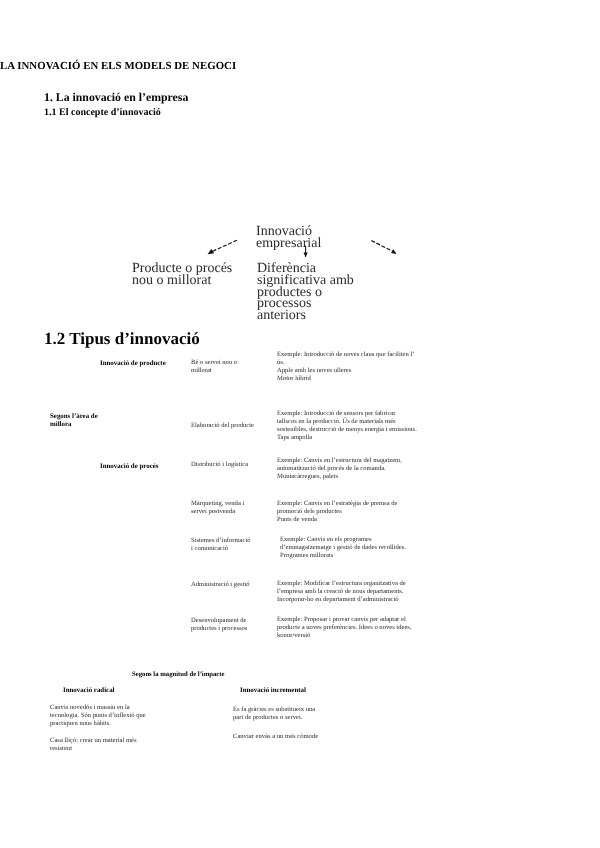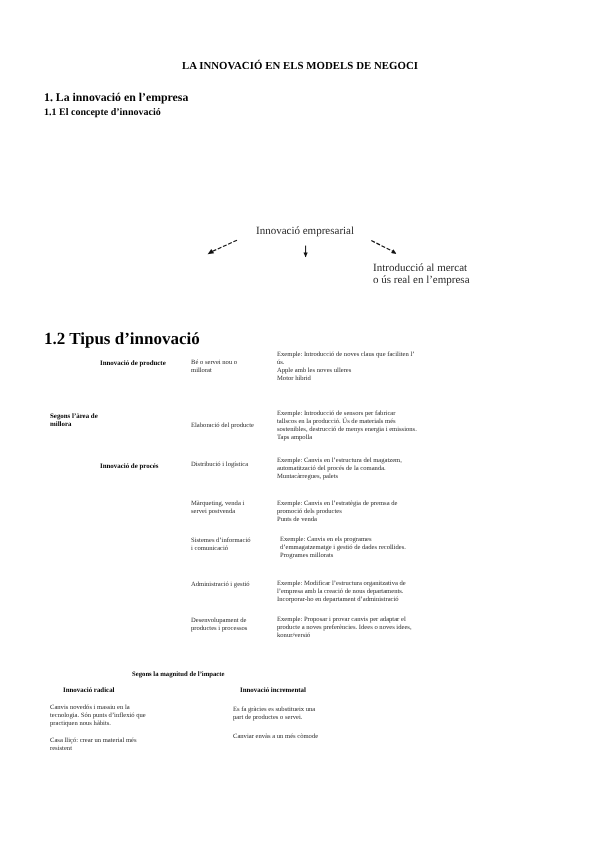--- a/index.html
+++ b/index.html
@@ -1,22 +1,22 @@
 <!DOCTYPE html>
 <html><head>
 <meta charset="utf-8">
 <style>
   html,body{margin:0;padding:0;}
   body{width:600px;height:848px;background:#fff;font-family:"Liberation Serif",serif;color:#000;overflow:hidden;position:relative;-webkit-font-smoothing:antialiased;text-rendering:geometricPrecision;}
   .page{position:absolute;inset:0;}
-  .doc-title{position:absolute;left:0;right:0;top:60px;text-align:center;font-weight:bold;font-size:10.8px;letter-spacing:.05px;line-height:12px;}
+  .doc-title{position:absolute;left:0;right:0;top:60px;font-weight:bold;font-size:10.8px;letter-spacing:.05px;line-height:12px;}
   .h2{position:absolute;left:44px;font-weight:bold;font-size:11.8px;text-align:right;}
   .para{position:absolute;left:44px;width:514px;font-size:11.3px;text-align:justify;line-height:16.5px;}
   .diagram{position:absolute;left:0;top:0;width:600px;height:848px;pointer-events:none;}
-  .dg-node{position:absolute;font-size:11px;line-height:11.8px;color:#2b2b2b;font-family:Liberation Serif, serif;}
+  .dg-node{position:absolute;font-size:14px;line-height:11.8px;color:#2b2b2b;font-family:Liberation Serif, serif;}
   .tbl{position:absolute;left:0px;top:0px;width:600px;height:848px;}
   .tcell{position:absolute;font-size:6.6px;line-height:7.9px;color:#2a2a2a;}
   .tcell.b{font-weight:bold;color:#000;font-size:6.9px;line-height:8.3px;}
   .mtbl{position:absolute;left:0;top:0;width:600px;height:848px;}
   .mt-title{position:absolute;left:132px;top:671px;font-size:6.7px;font-weight:bold;color:#000;}
   .mt-head{position:absolute;top:687px;font-size:6.9px;font-weight:bold;color:#000;}
   .mt-h1{left:63px;}
   .mt-h2{left:240px;}
   .mt-cell{position:absolute;font-size:6.6px;line-height:8.1px;color:#2a2a2a;}
   .mt-c11{left:50px;top:704px;width:100px;}
@@ -26,21 +26,22 @@
 </style>
 </head>
 <body>
 
 <div class="page">
   <div class="doc-title">LA INNOVACIÓ EN ELS MODELS DE NEGOCI</div>
   <div class="h2" style="top:90px">1. La innovació en l’empresa</div>
   <div class="h2" style="top:107px;font-size:10px">1.1 El concepte d’innovació</div>
 
   <div class="dg-node" style="left:256px;top:226px;width:120px">Innovació empresarial</div>
-  <div class="dg-node" style="left:373px;top:263px;width:100px">Introducció al mercat o ús real en l’empresa</div>
+  <div class="dg-node" style="left:132px;top:263px;width:108px">Producte o procés nou o millorat</div>
+  <div class="dg-node" style="left:257px;top:263px;width:100px">Diferència significativa amb productes o processos anteriors</div>
   <div class="h2" style="top:329px;font-size:17px">1.2 Tipus d’innovació</div>
 
   <div class="tbl">
     <div class="tcell b" style="left:50px;top:412.5px;width:56px">Segons l’àrea de millora</div>
     <div id="tbl-rows">
         <div>
           <div class="tcell b" style="left: 100px; top: 359.5px; width: 80px;">Innovació de producte</div>
           <div class="tcell" style="left: 191px; top: 359px; width: 52px;">Bé o servei nou o millorat</div>
           <div class="tcell" style="left: 277px; top: 351px; width: 143px; white-space: pre-line;">Exemple: Introducció de noves claus que faciliten l’
 ús.

